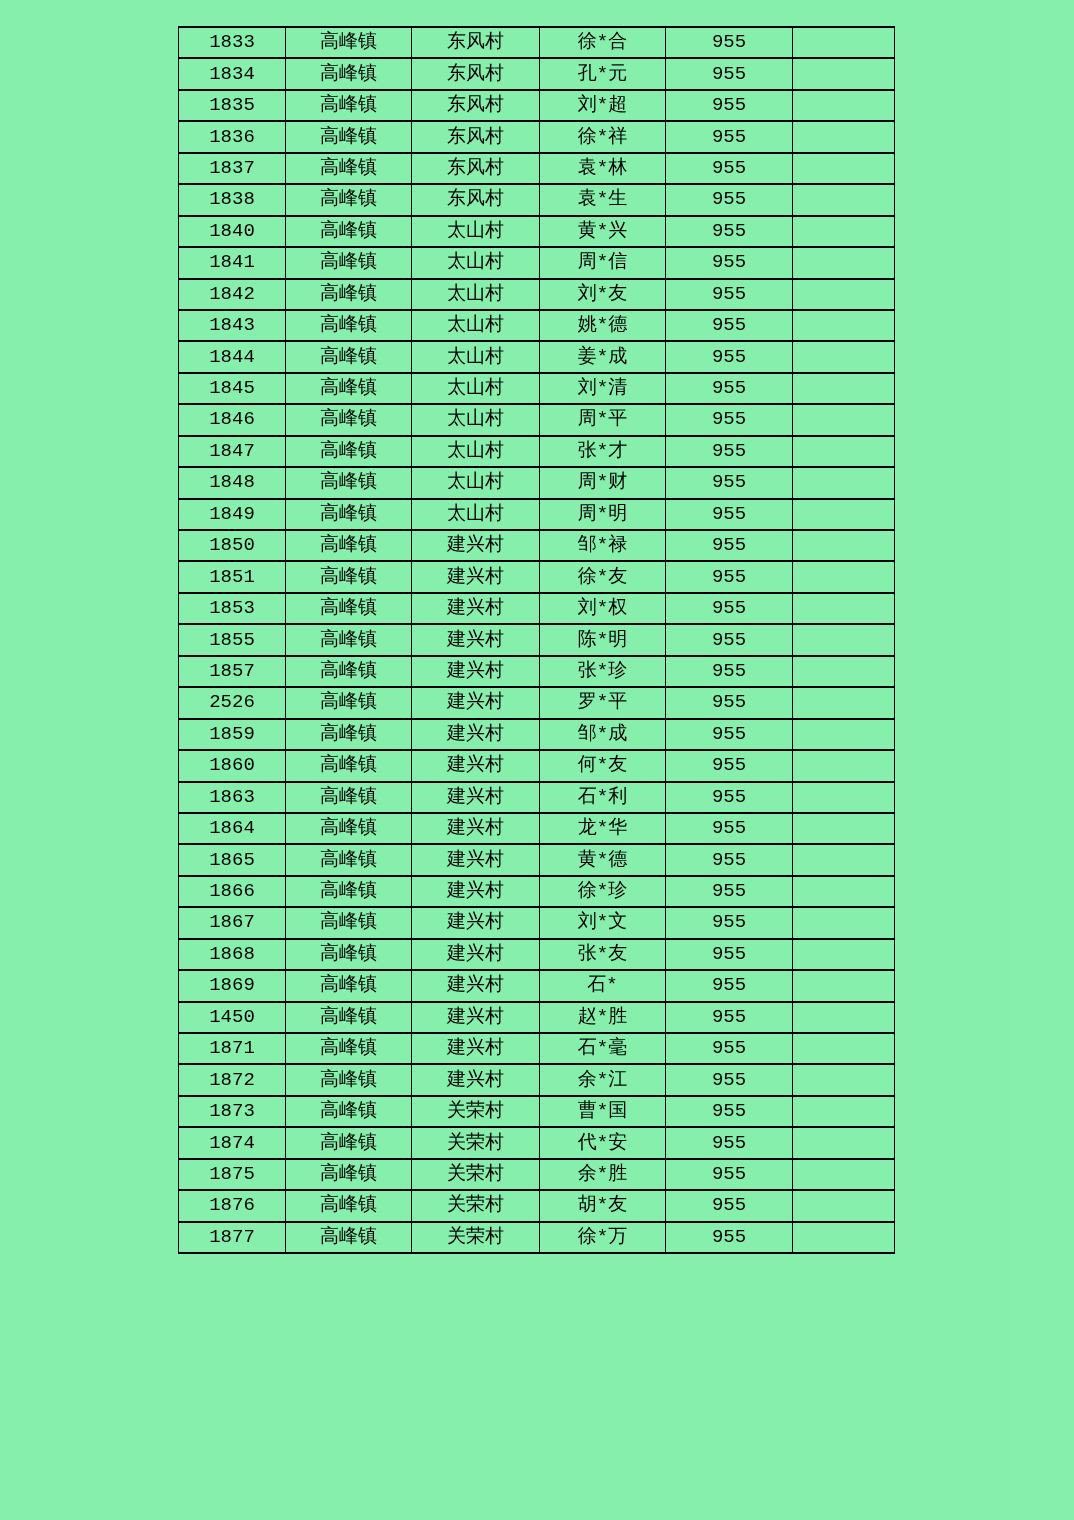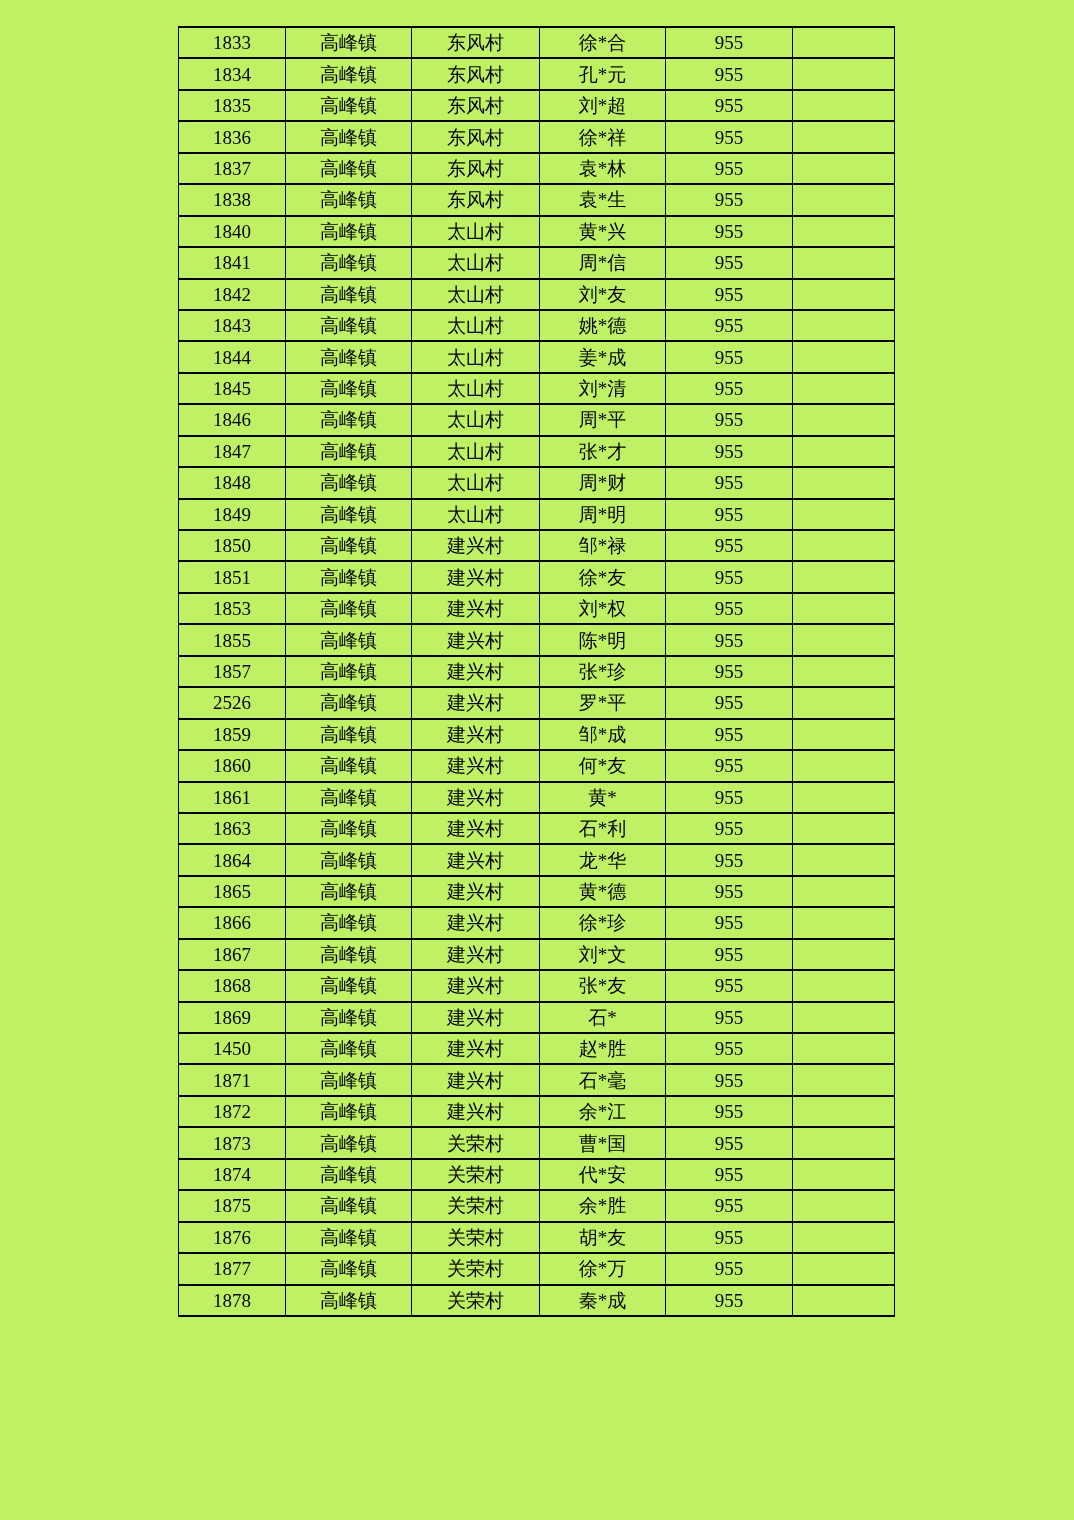--- a/index.html
+++ b/index.html
@@ -9,21 +9,22 @@
   body {
     width: 1074px;
     height: 1520px;
     background: #ffffff;
     position: relative;
     font-family: "Liberation Serif", "DejaVu Serif", serif;
   }
   .page {
     position: absolute;
     inset: 0;
-    background: #bef264;
+    background: #86efac;
+    font-family: Liberation Mono, monospace;
   }
   table.doc-table {
     position: absolute;
     left: 178px;
     top: 26px;
     width: 716px;
     border-collapse: collapse;
     table-layout: fixed;
   }
   table.doc-table tr {
@@ -244,28 +245,20 @@
         </tr>
         <tr>
           <td>1860</td>
           <td>高峰镇</td>
           <td>建兴村</td>
           <td>何*友</td>
           <td>955</td>
           <td></td>
         </tr>
         <tr>
-          <td>1861</td>
-          <td>高峰镇</td>
-          <td>建兴村</td>
-          <td>黄*</td>
-          <td>955</td>
-          <td></td>
-        </tr>
-        <tr>
           <td>1863</td>
           <td>高峰镇</td>
           <td>建兴村</td>
           <td>石*利</td>
           <td>955</td>
           <td></td>
         </tr>
         <tr>
           <td>1864</td>
           <td>高峰镇</td>
@@ -368,26 +361,18 @@
           <td>关荣村</td>
           <td>胡*友</td>
           <td>955</td>
           <td></td>
         </tr>
         <tr>
           <td>1877</td>
           <td>高峰镇</td>
           <td>关荣村</td>
           <td>徐*万</td>
-          <td>955</td>
-          <td></td>
-        </tr>
-        <tr>
-          <td>1878</td>
-          <td>高峰镇</td>
-          <td>关荣村</td>
-          <td>秦*成</td>
           <td>955</td>
           <td></td>
         </tr>
       </tbody>
   </table>
 </div>
 
 </body></html>

